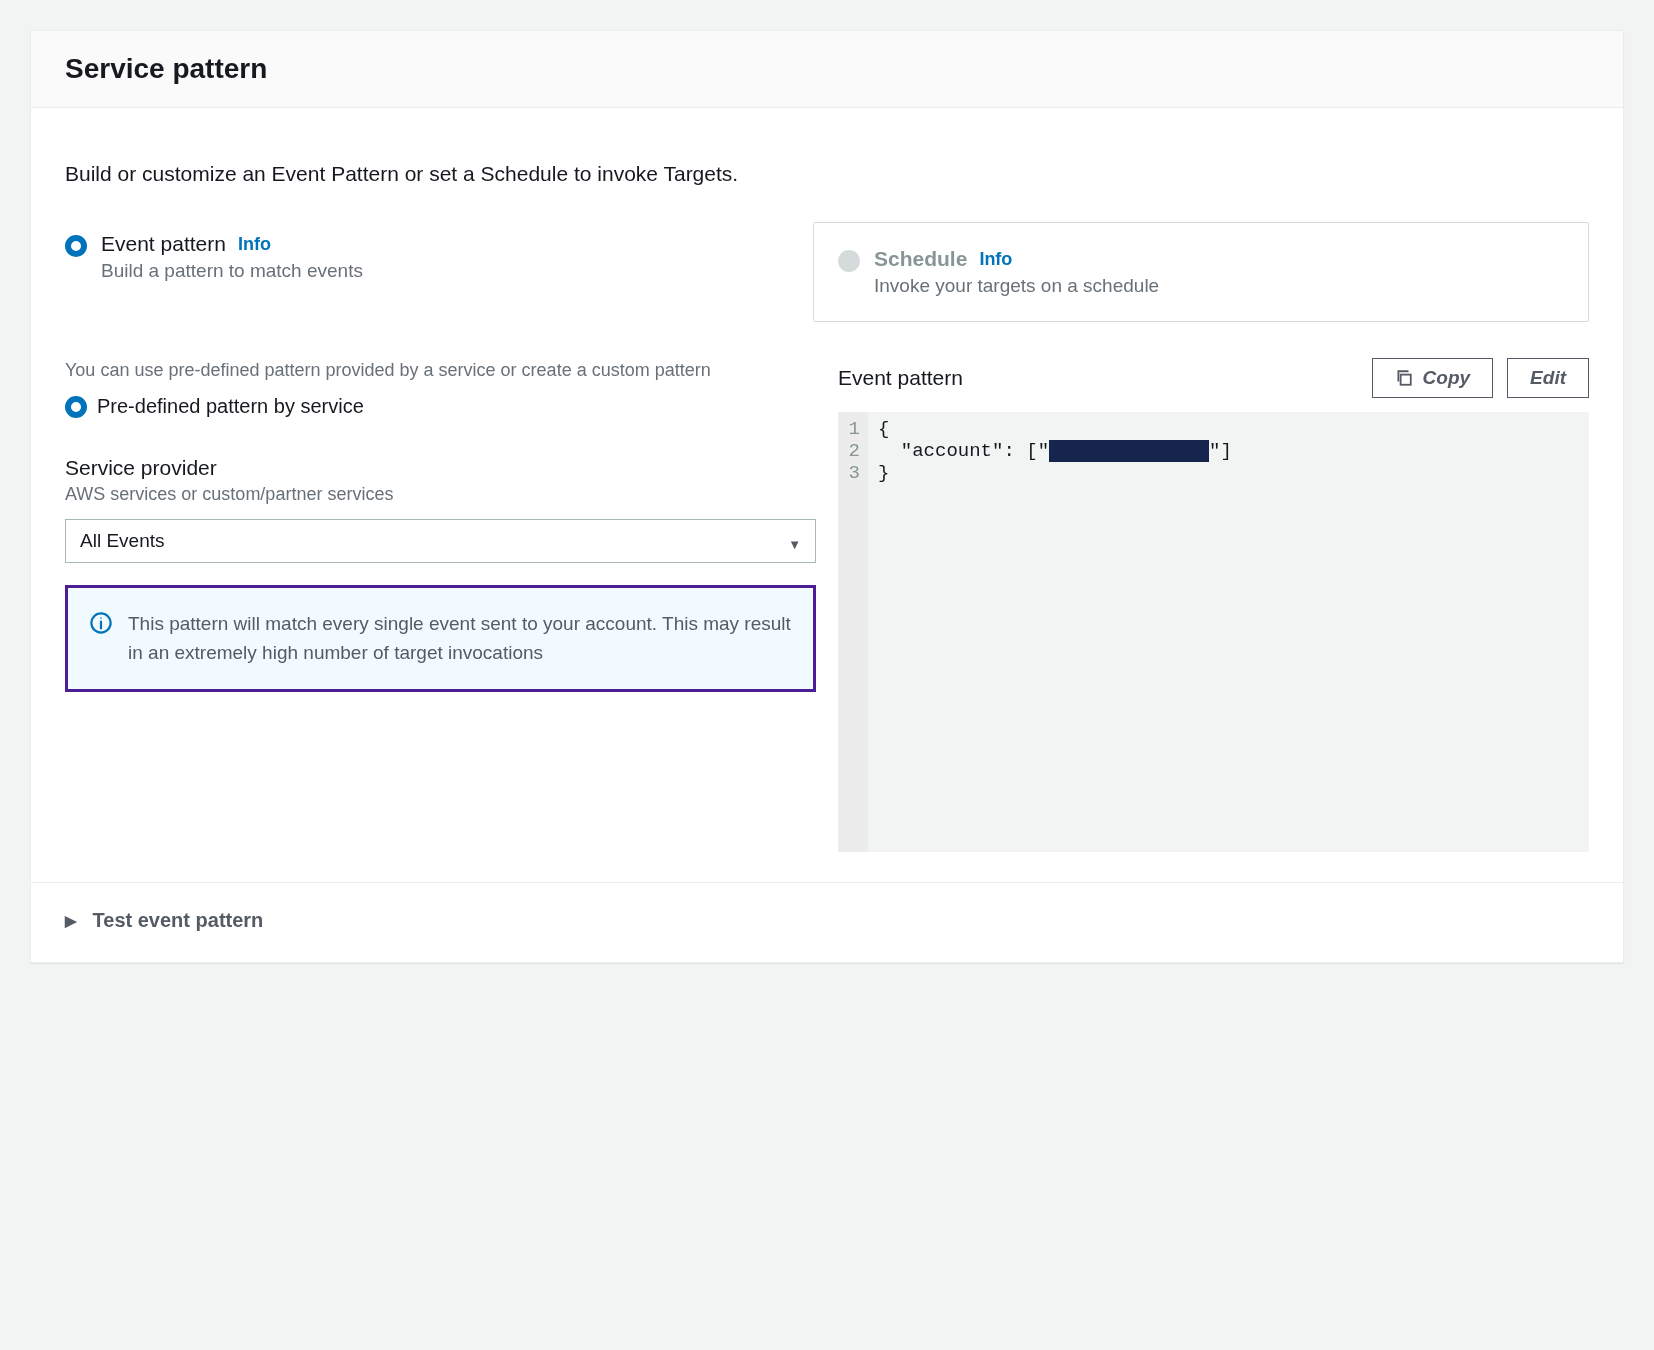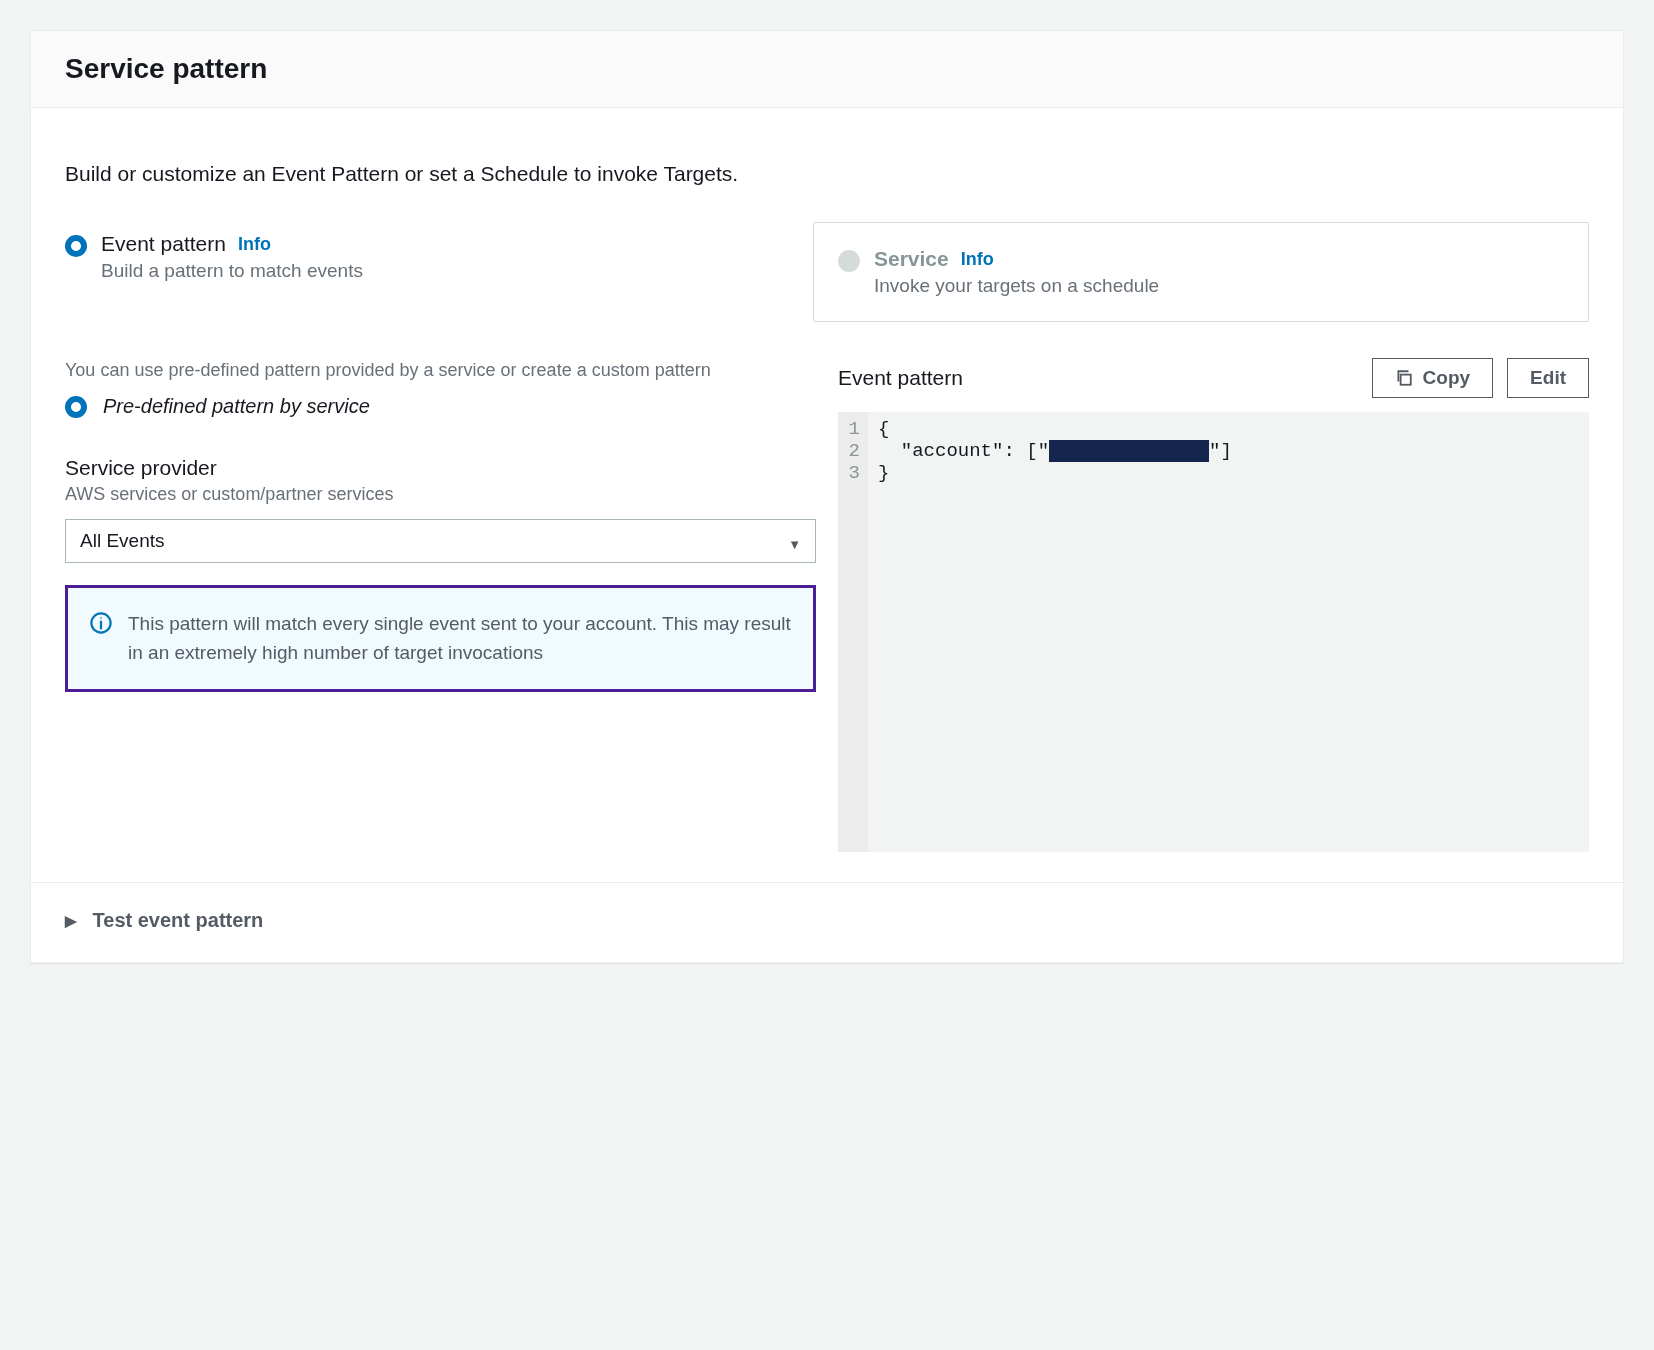--- a/index.html
+++ b/index.html
@@ -97,24 +97,23 @@
   .section-sub {
     color: #687078;
     font-size: 18px;
     margin: 0 0 12px 0;
     line-height: 1.4;
   }
 
   .radio-row {
     display: flex;
     align-items: center;
-    gap: 16px;
+    gap: 10px;
     margin: 8px 0;
     font-size: 20px;
-    font-style: italic;
   }
   .radio-outline {
     width: 22px; height: 22px;
     border-radius: 50%;
     border: 2px solid #879596;
     flex-shrink: 0;
   }
   .radio-outline.selected {
     border: 6px solid #0073bb;
   }
@@ -166,20 +165,21 @@
     border: 1px solid #545b64;
     background: #fff;
     padding: 8px 22px;
     font-size: 19px;
     font-weight: 600;
     color: #545b64;
     cursor: pointer;
     display: inline-flex;
     align-items: center;
     gap: 10px;
+    font-style: italic;
   }
   .btn svg { display: block; }
   .btns { display: flex; gap: 14px; }
 
   .code {
     background: #f2f3f3;
     font-family: "Courier New", Courier, monospace;
     font-size: 19px;
     display: flex;
     min-height: 440px;
@@ -240,21 +240,21 @@
             <span class="info-link">Info</span>
           </div>
           <div class="type-desc">Build a pattern to match events</div>
         </div>
       </div>
 
       <div class="type-card disabled">
         <div class="radio unselected"></div>
         <div>
           <div class="type-title">
-            <span class="disabled-title">Service</span>
+            <span class="disabled-title">Schedule</span>
             <span class="info-link">Info</span>
           </div>
           <div class="type-desc">Invoke your targets on a schedule</div>
         </div>
       </div>
     </div>
 
     <div class="two-col">
       <div class="left">
         <div class="section-sub">You can use pre-defined pattern provided by a service or create a custom pattern</div>

